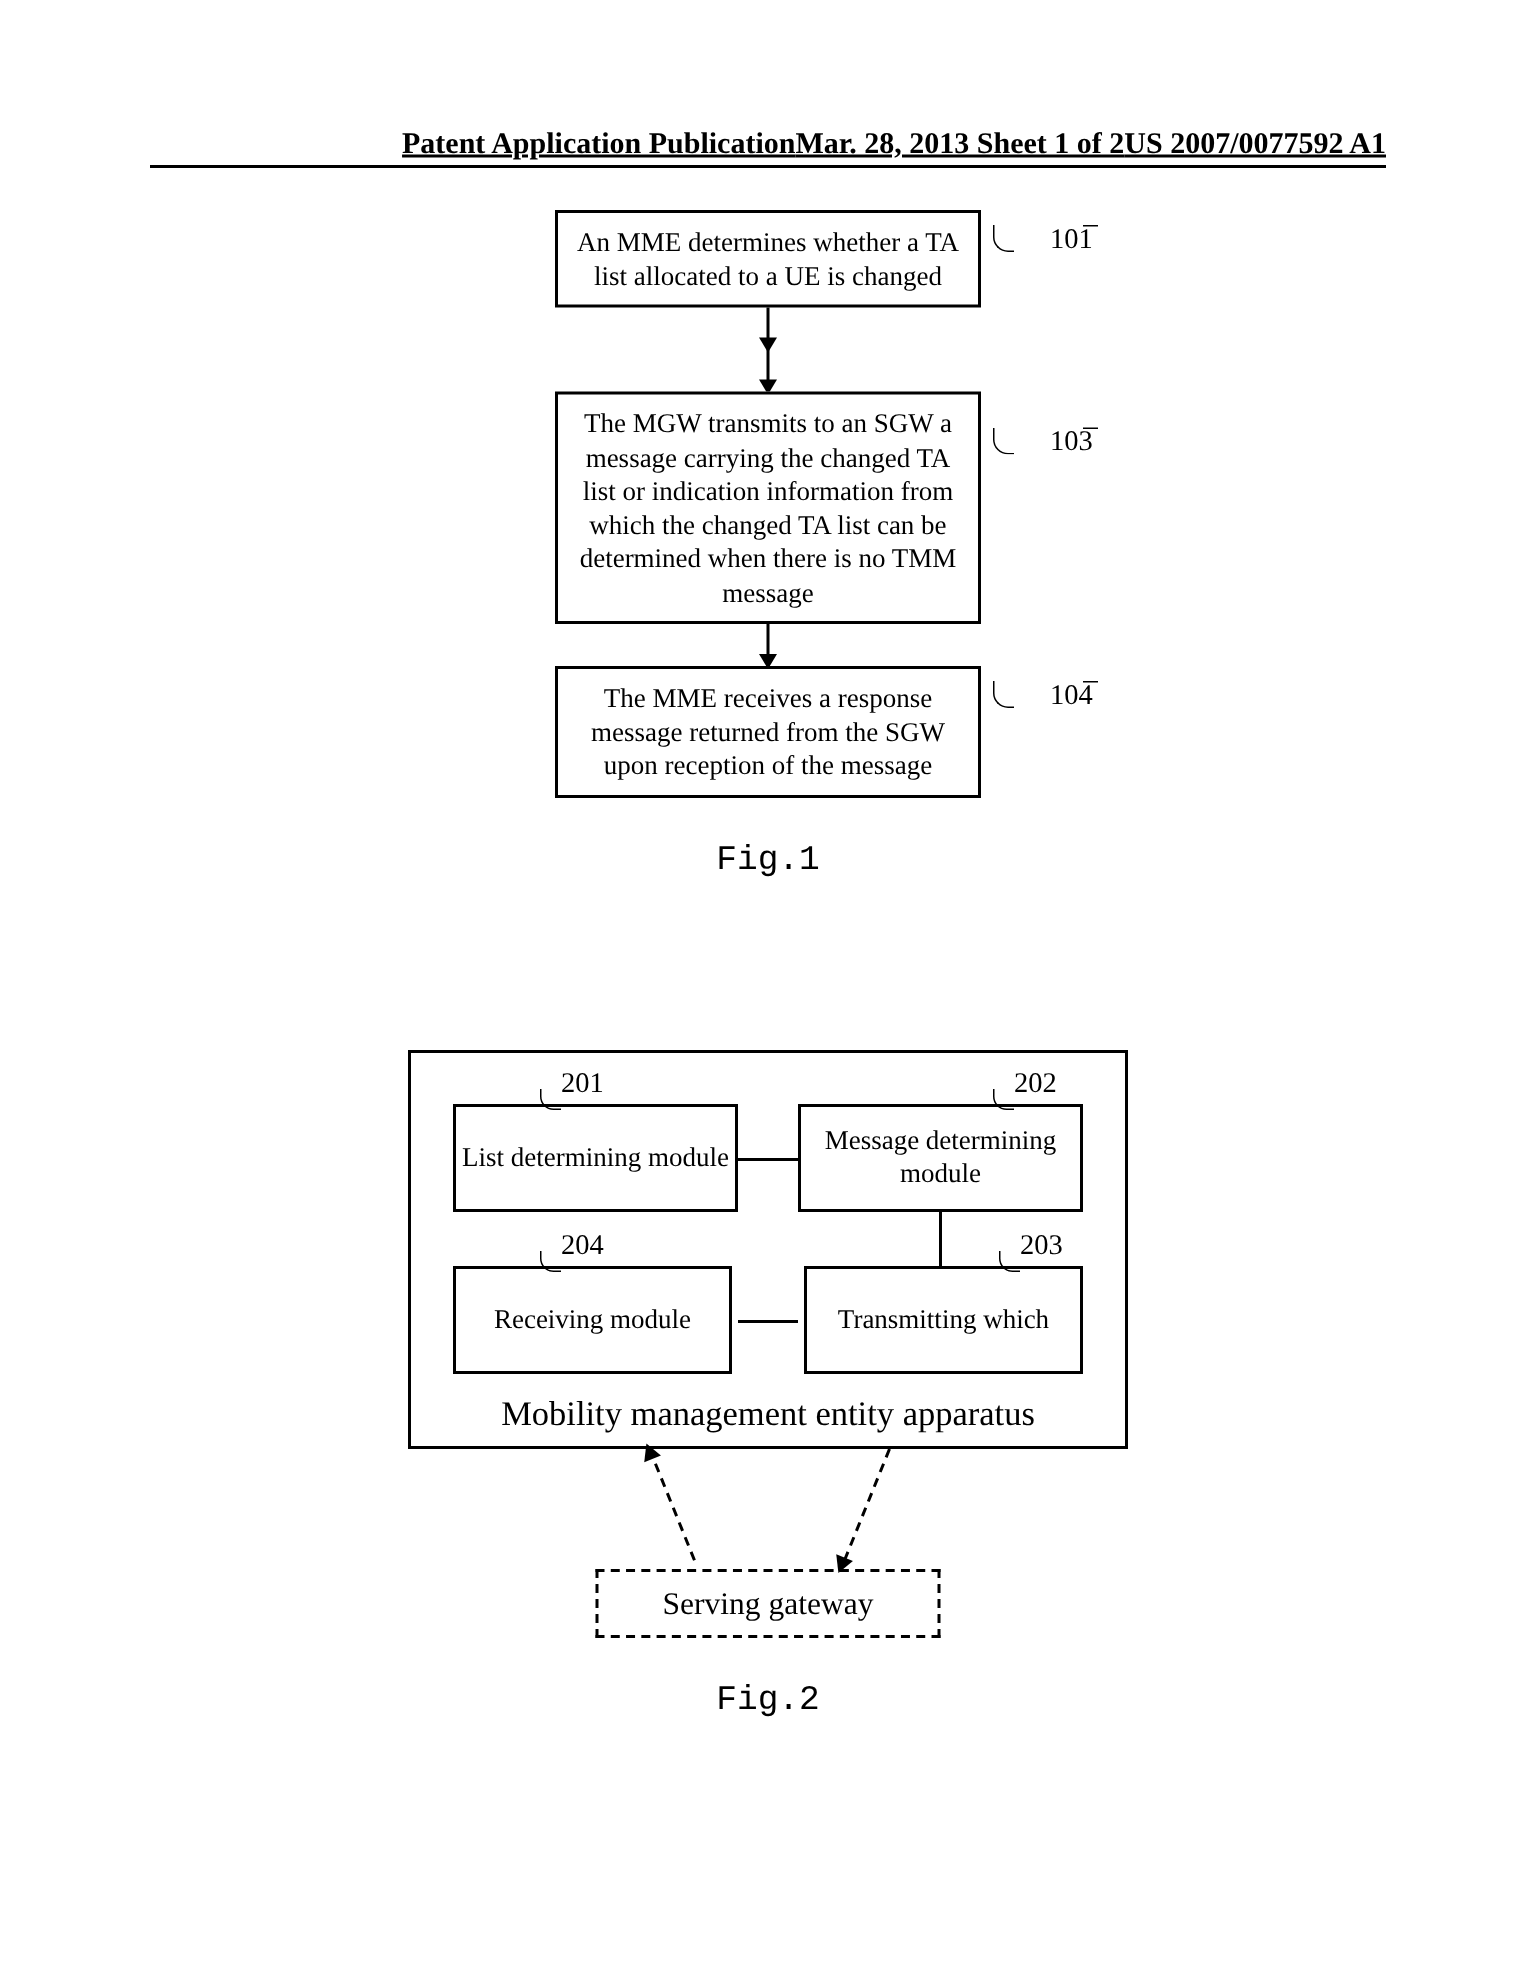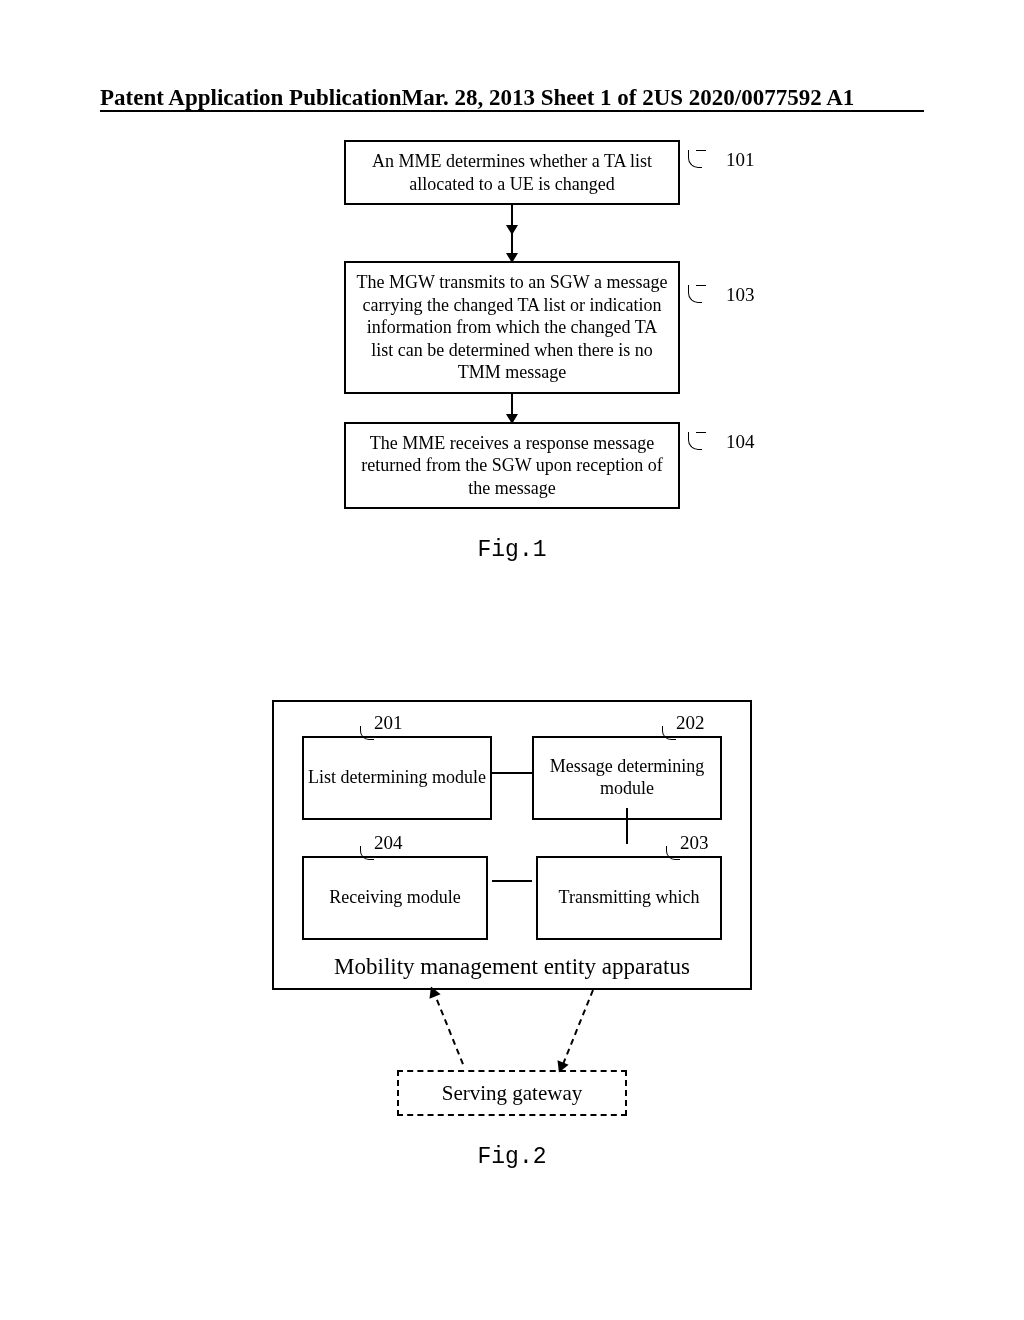--- a/index.html
+++ b/index.html
@@ -10,23 +10,24 @@
     font-family: "Times New Roman", serif;
     position: relative;
   }
   .header {
     position: absolute;
     top: 85px;
     left: 0;
     right: 0;
     padding: 0 100px;
     display: flex;
-    justify-content: flex-start;
-    font-size: 23px;
+    justify-content: flex-end;
+    font-size: 20px;
     font-weight: bold;
+    text-decoration: underline;
   }
   .header-line {
     position: absolute;
     top: 110px;
     left: 100px;
     right: 100px;
     height: 2px;
     background: #000;
   }
 
@@ -35,21 +36,21 @@
     position: absolute;
     top: 140px;
     left: 0;
     right: 0;
     display: flex;
     flex-direction: column;
     align-items: center;
   }
   .flow-box {
     border: 2px solid #000;
-    width: 336px;
+    width: 284px;
     padding: 8px 10px;
     text-align: center;
     font-size: 18px;
     line-height: 1.25;
     background: #fff;
     position: relative;
   }
   .flow-label {
     position: absolute;
     font-size: 19px;
@@ -110,21 +111,21 @@
     position: relative;
   }
   .mme-row {
     display: flex;
     justify-content: space-between;
     margin-bottom: 14px;
   }
   .mod-box {
     border: 2px solid #000;
     width: 190px;
-    height: 84px;
+    height: 72px;
     display: flex;
     align-items: center;
     justify-content: center;
     text-align: center;
     font-size: 18px;
     line-height: 1.2;
     position: relative;
   }
   .mod-label {
     position: absolute;
@@ -176,21 +177,21 @@
     position: absolute;
     width: 0; height: 0;
   }
 </style>
 </head>
 <body>
 
 <div class="header">
   <span>Patent Application Publication</span>
   <span>Mar. 28, 2013  Sheet 1 of 2</span>
-  <span>US 2020/0077592 A1</span>
+  <span>US 2007/0077592 A1</span>
 </div>
 <div class="header-line"></div>
 
 <div class="fig1">
 
   <div class="flow-box">
     <span>An MME determines whether a TA list allocated to a UE is changed</span>
     <div class="hook" style="left:100%; top:8px; margin-left:10px;"></div>
     <div class="connector" style="left:350px; top:8px; width:10px;"></div>
     <span class="flow-label">101</span>

